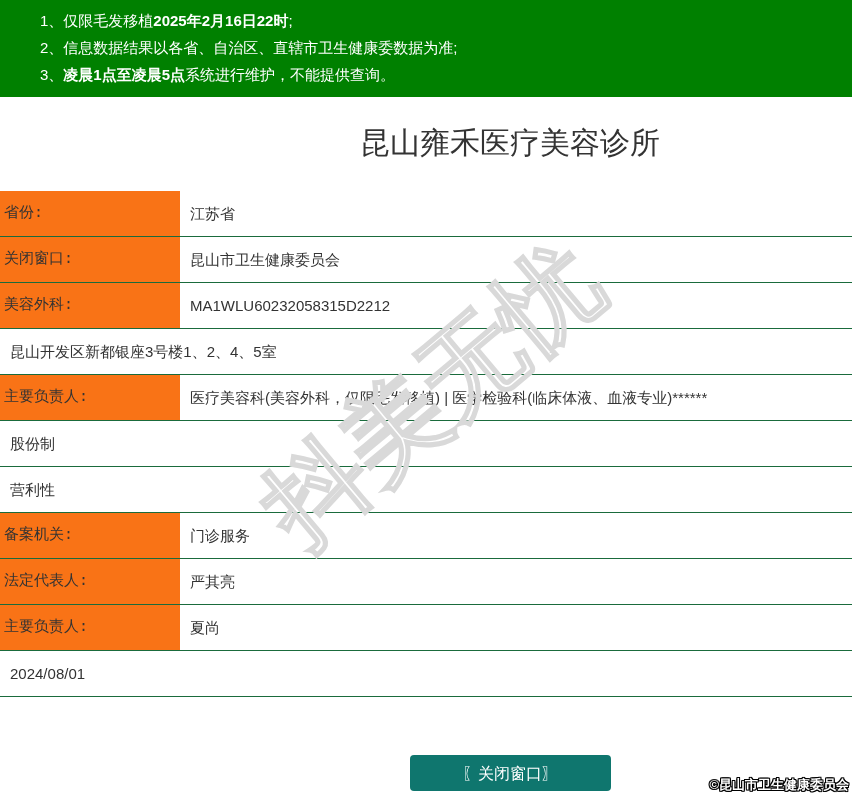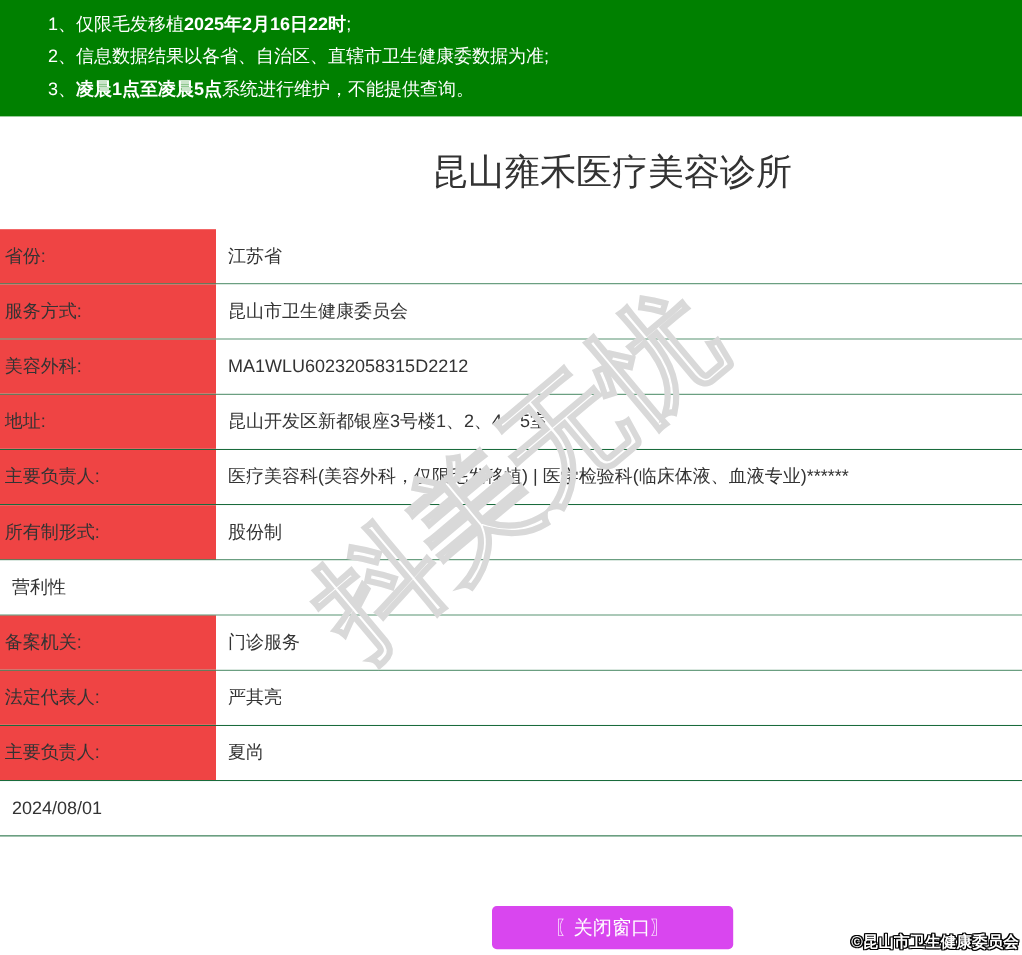--- a/index.html
+++ b/index.html
@@ -55,43 +55,44 @@
     display: flex;
     height: 45px;
     line-height: 45px;
     border-bottom: 1px solid #1a6b3c;
     font-size: 15px;
     color: #333;
   }
   .info-label {
     width: 180px;
     flex: 0 0 180px;
-    background: #ef4444;
+    background: #f97316;
     padding-left: 4px;
     box-sizing: border-box;
+    font-family: Liberation Mono, monospace;
   }
   .info-value {
     flex: 1;
     background: #fff;
     padding-left: 10px;
     white-space: nowrap;
   }
 
   
   .button-row {
     width: 100%;
     margin-top: 58px;
     text-align: center;
   }
   .close-button {
     display: inline-block;
     width: 201px;
     height: 36px;
     line-height: 36px;
-    background: #d946ef;
+    background: #0f766e;
     color: #fff;
     font-size: 16px;
     text-align: center;
     border: none;
     border-radius: 4px;
     cursor: pointer;
     font-family: inherit;
   }
 
   
@@ -146,37 +147,35 @@
     </div>
 
     <div class="clinic-title">昆山雍禾医疗美容诊所</div>
 
     <div class="info-table">
       <div class="info-row">
         <div class="info-label">省份:</div>
         <div class="info-value">江苏省</div>
       </div>
       <div class="info-row">
-        <div class="info-label">服务方式:</div>
+        <div class="info-label">关闭窗口:</div>
         <div class="info-value">昆山市卫生健康委员会</div>
       </div>
       <div class="info-row">
         <div class="info-label">美容外科:</div>
         <div class="info-value">MA1WLU60232058315D2212</div>
       </div>
       <div class="info-row">
-        <div class="info-label">地址:</div>
         <div class="info-value">昆山开发区新都银座3号楼1、2、4、5室</div>
       </div>
       <div class="info-row">
         <div class="info-label">主要负责人:</div>
         <div class="info-value">医疗美容科(美容外科，仅限毛发移植) | 医学检验科(临床体液、血液专业)******</div>
       </div>
       <div class="info-row">
-        <div class="info-label">所有制形式:</div>
         <div class="info-value">股份制</div>
       </div>
       <div class="info-row">
         <div class="info-value">营利性</div>
       </div>
       <div class="info-row">
         <div class="info-label">备案机关:</div>
         <div class="info-value">门诊服务</div>
       </div>
       <div class="info-row">

